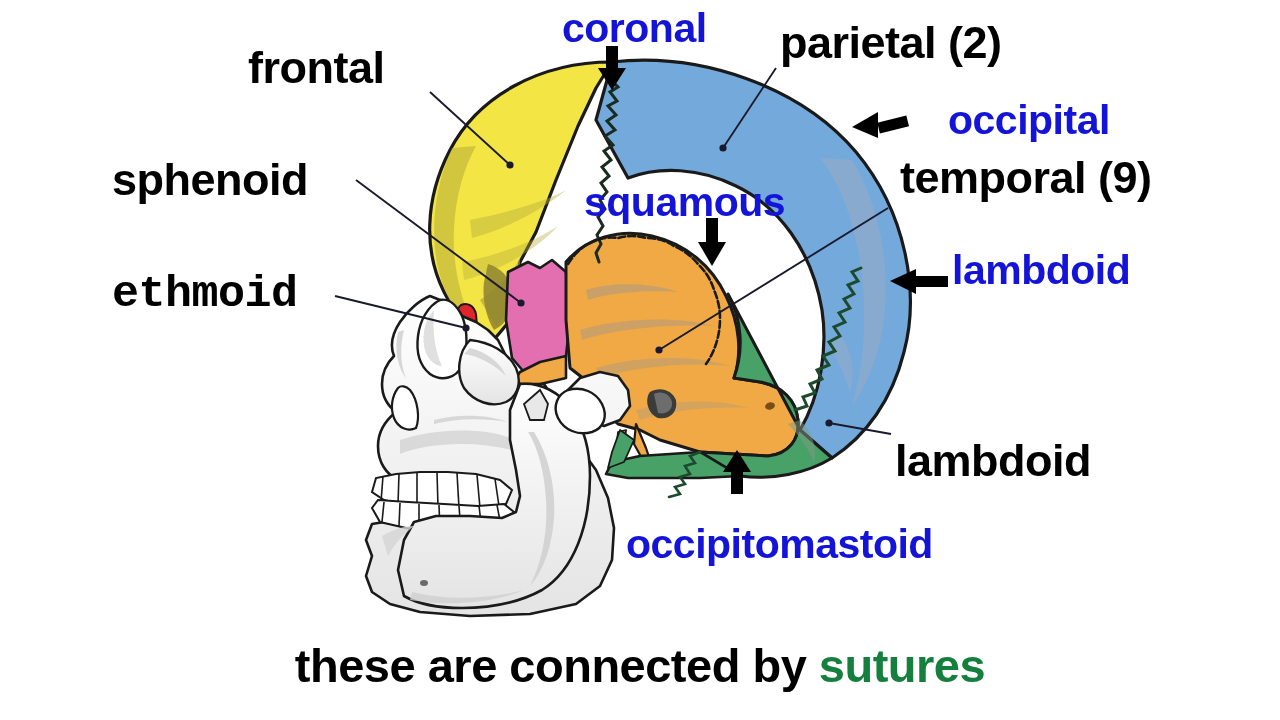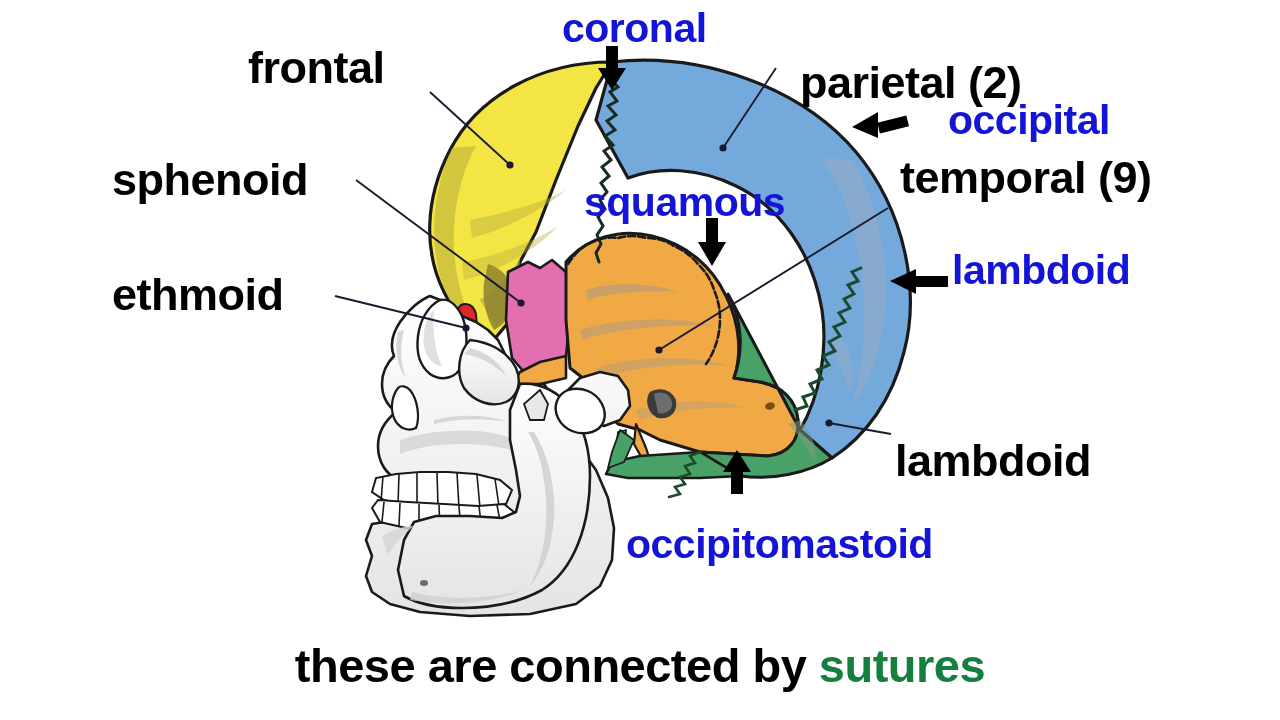--- a/index.html
+++ b/index.html
@@ -402,23 +402,23 @@
         <rect x="731" y="468" width="12" height="26"></rect>
         <path d="M 723 472 L 751 472 L 737 450 Z"></path>
       </g>
     </g>
   </svg>
 
   <div class="label label-bone" style="left:248px; top:45px;">frontal</div>
 
   <div class="label label-bone" style="left:112px; top:133px;margin-top:24px;">sphenoid</div>
 
-  <div class="label label-bone" style="left:112px; top:272px;">ethmoid</div>
-
-  <div class="label label-bone" style="left:800px; top:20px;margin-top:40px;">parietal (2)</div>
+  <div class="label label-bone" style="left:112px; top:272px;font-family:Liberation Mono, monospace;">ethmoid</div>
+
+  <div class="label label-bone" style="left:780px; top:20px;">parietal (2)</div>
 
   <div class="label label-bone" style="left:900px; top:155px;">temporal (9)</div>
 
   <div class="label label-bone" style="left:895px; top:438px;">lambdoid</div>
 
   <div class="label label-suture" style="left:526px; top:8px;margin-left:36px;">coronal</div>
 
   <div class="label label-suture" style="left:584px; top:182px;">squamous</div>
 
   <div class="label label-suture" style="left:948px; top:100px;">occipital</div>

